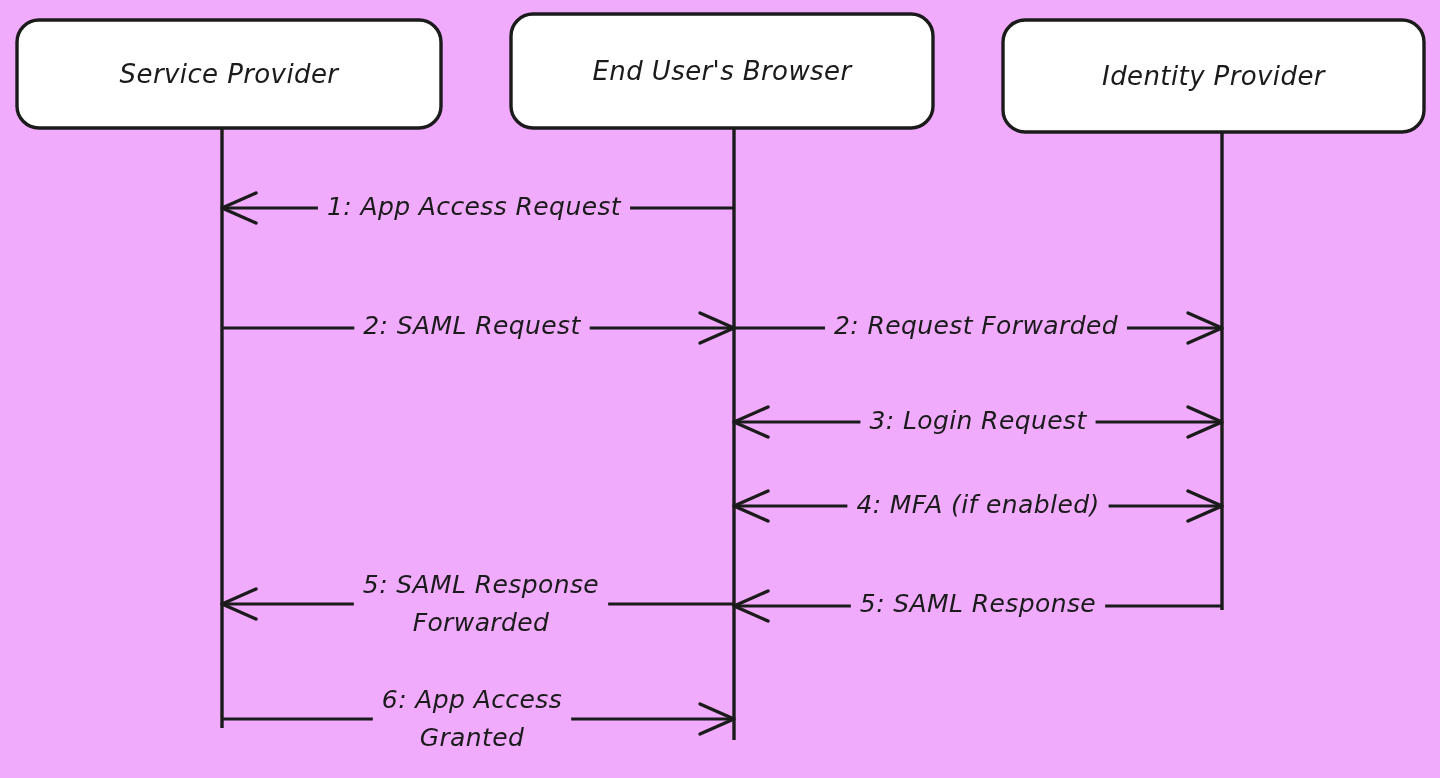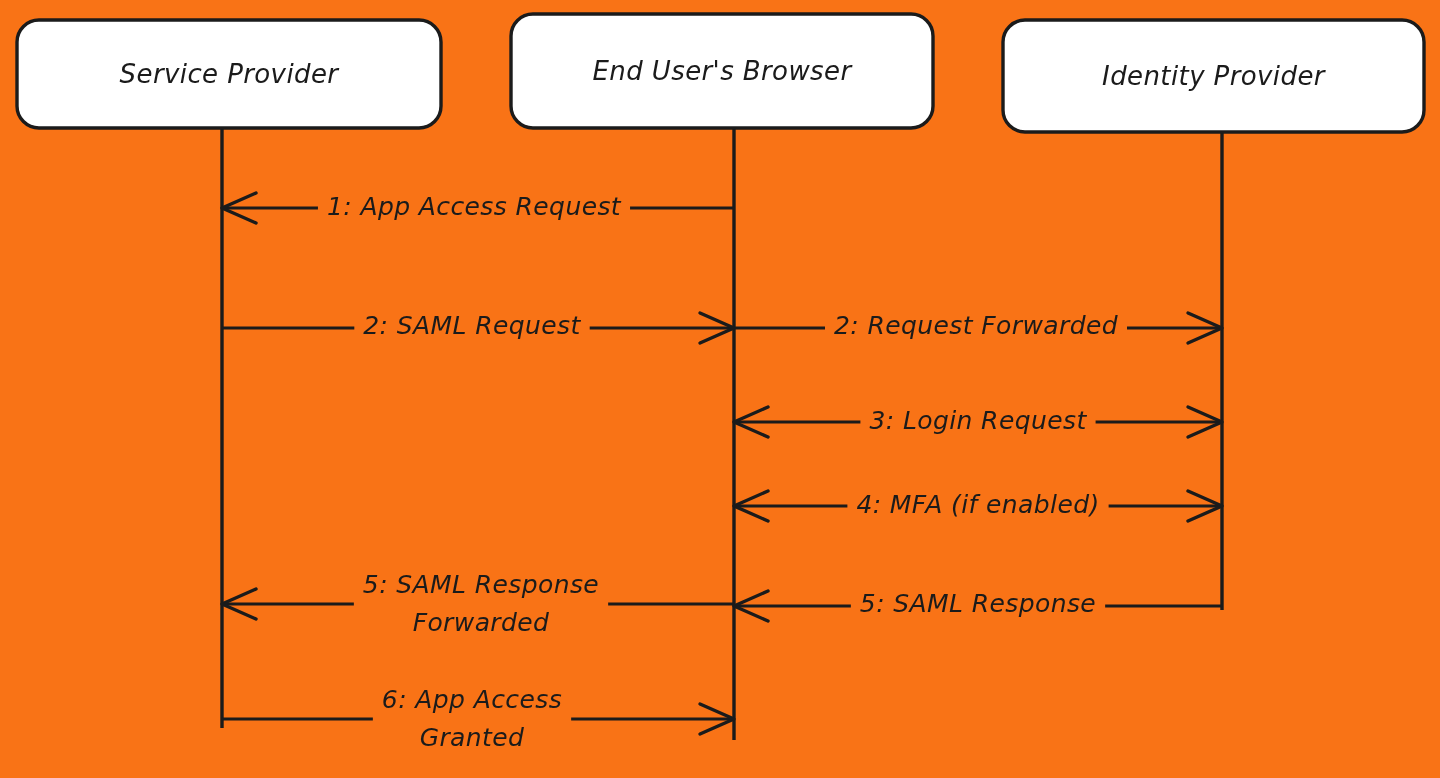--- a/index.html
+++ b/index.html
@@ -11,21 +11,21 @@
   body {
     width: 1440px;
     height: 778px;
     overflow: hidden;
     font-family: "DejaVu Sans", sans-serif;
   }
   #diagram-root {
     position: relative;
     width: 1440px;
     height: 778px;
-    background: #f97316;
+    background: #f0abfc;
   }
   svg#sequence-svg {
     display: block;
     width: 1440px;
     height: 778px;
   }
   .actor-box-shape {
     fill: #ffffff;
     stroke: #1b1b1b;
     stroke-width: 3.4;

